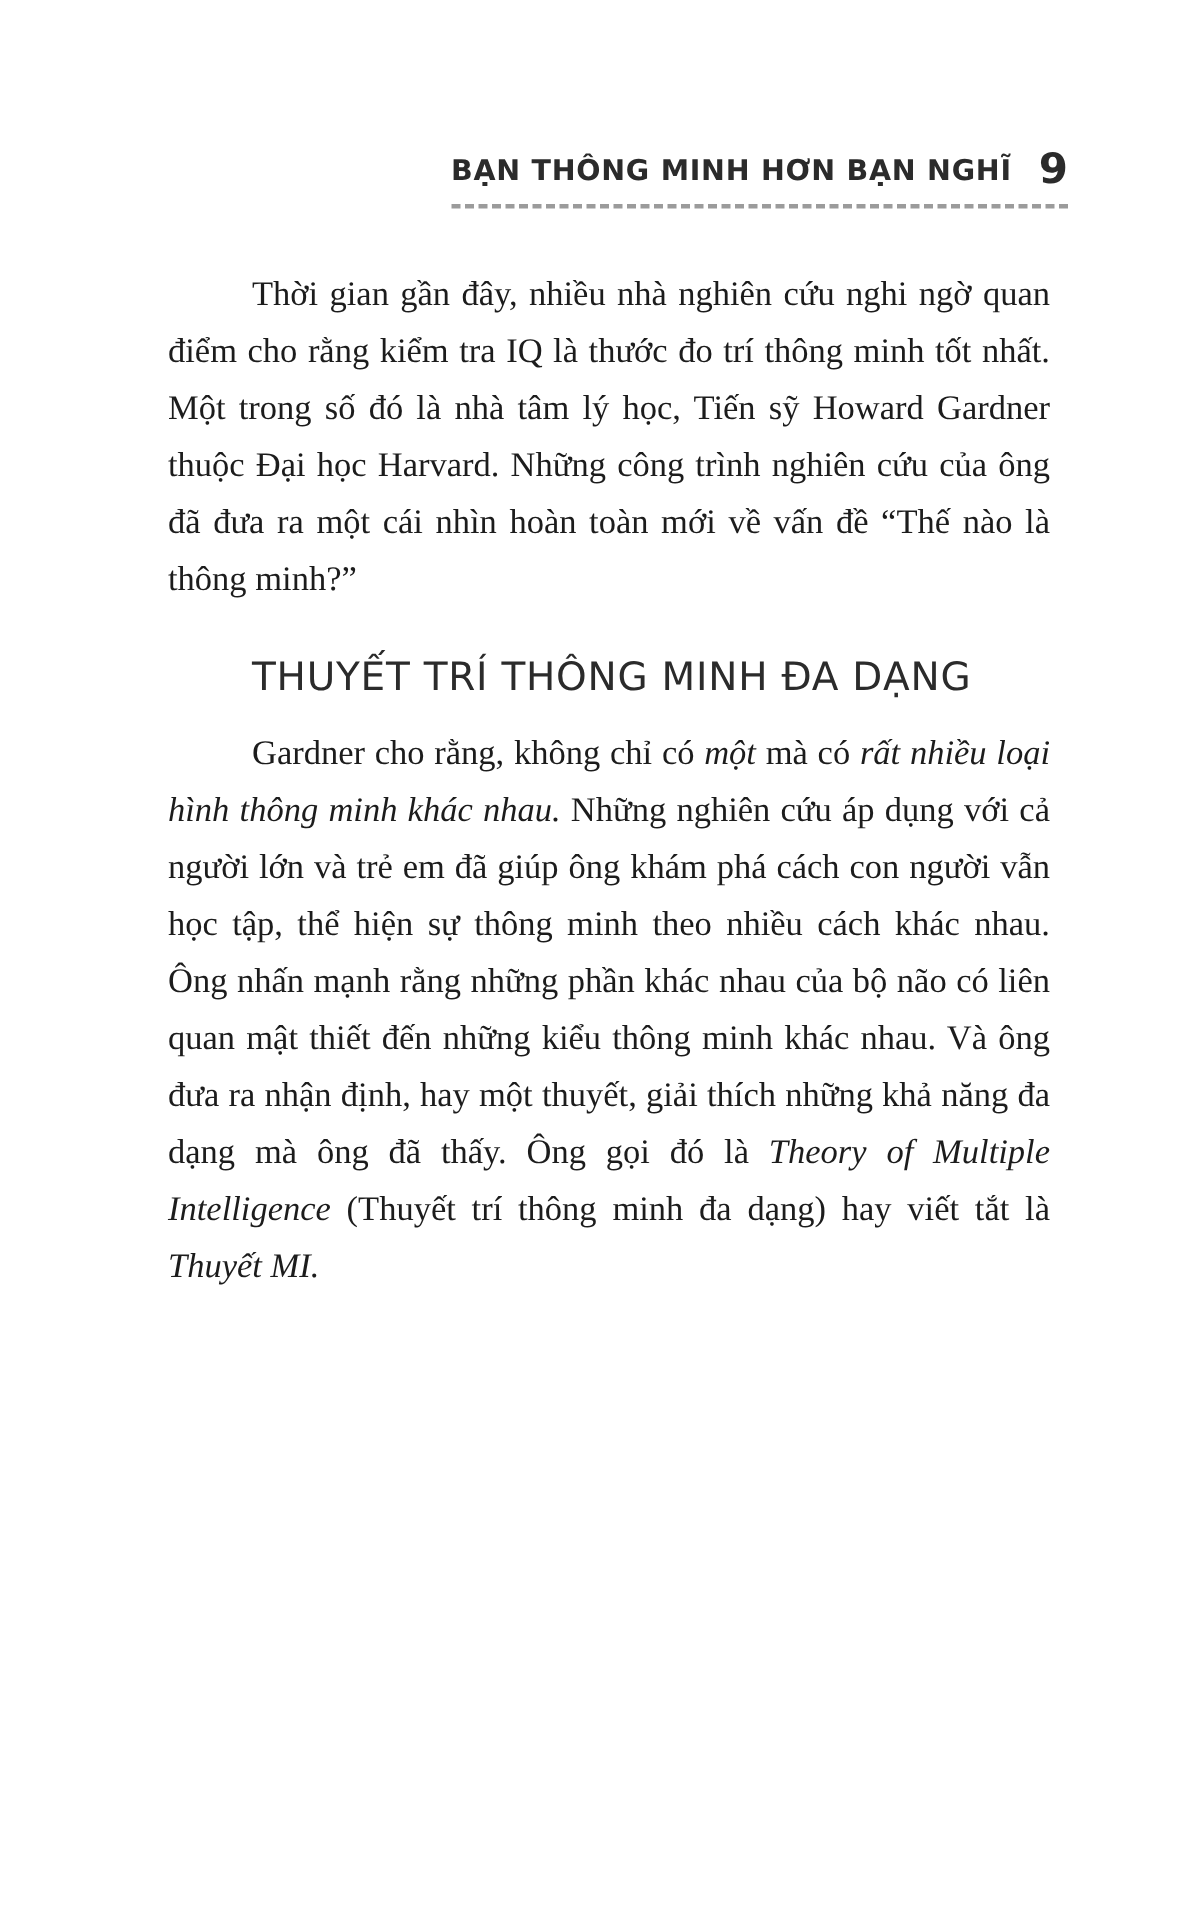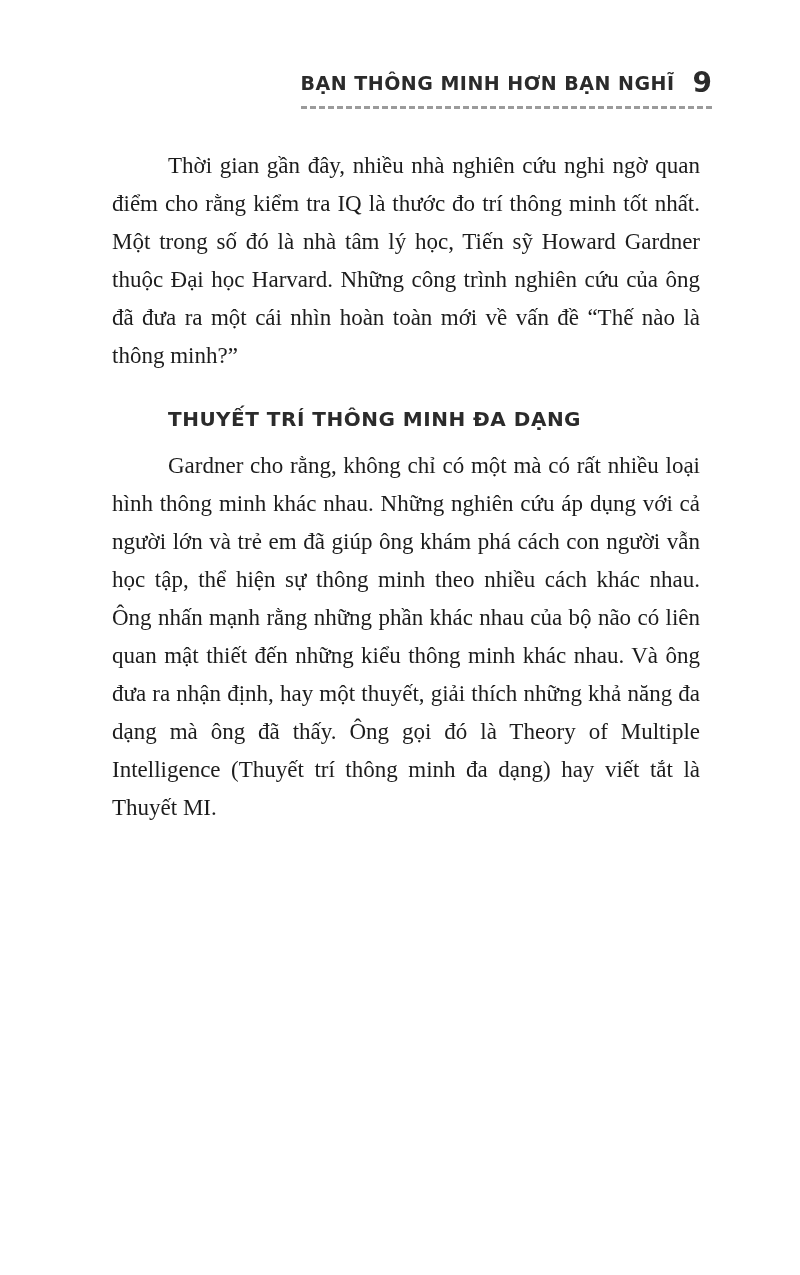--- a/index.html
+++ b/index.html
@@ -6,21 +6,21 @@
     margin: 0;
     padding: 0;
     background: #ffffff;
   }
   .page {
     position: relative;
     width: 800px;
     height: 1243px;
     box-sizing: border-box;
     background: #ffffff;
-    padding: 66px 88px 0 112px;
+    padding: 96px 88px 0 112px;
     font-family: "Liberation Serif", serif;
     color: #1c1c1c;
     overflow: hidden;
     border-radius: 27px;
   }
   .header {
     text-align: right;
     margin-bottom: 38px;
   }
   .header-inner {
@@ -53,28 +53,29 @@
   .body-text p {
     margin: 0 12px 10px 0;
     font-size: 23px;
     line-height: 38px;
     text-align: justify;
     text-indent: 56px;
     color: #1c1c1c;
   }
   .section-heading {
     font-family: "DejaVu Sans", sans-serif;
-    font-weight: 700;
-    font-size: 20px;
+    font-weight: 400;
+    font-size: 26px;
     letter-spacing: 0.5px;
     color: #2b2b2b;
     margin: 32px 0 16px 0;
     padding-left: 56px;
   }
   .it {
+    font-style: italic;
   }
 </style>
 </head>
 <body>
 
 <div class="page">
 
   <div class="header">
     <div class="header-inner">
       <span class="header-title">BẠN THÔNG MINH HƠN BẠN NGHĨ</span><span class="page-num">9</span>

